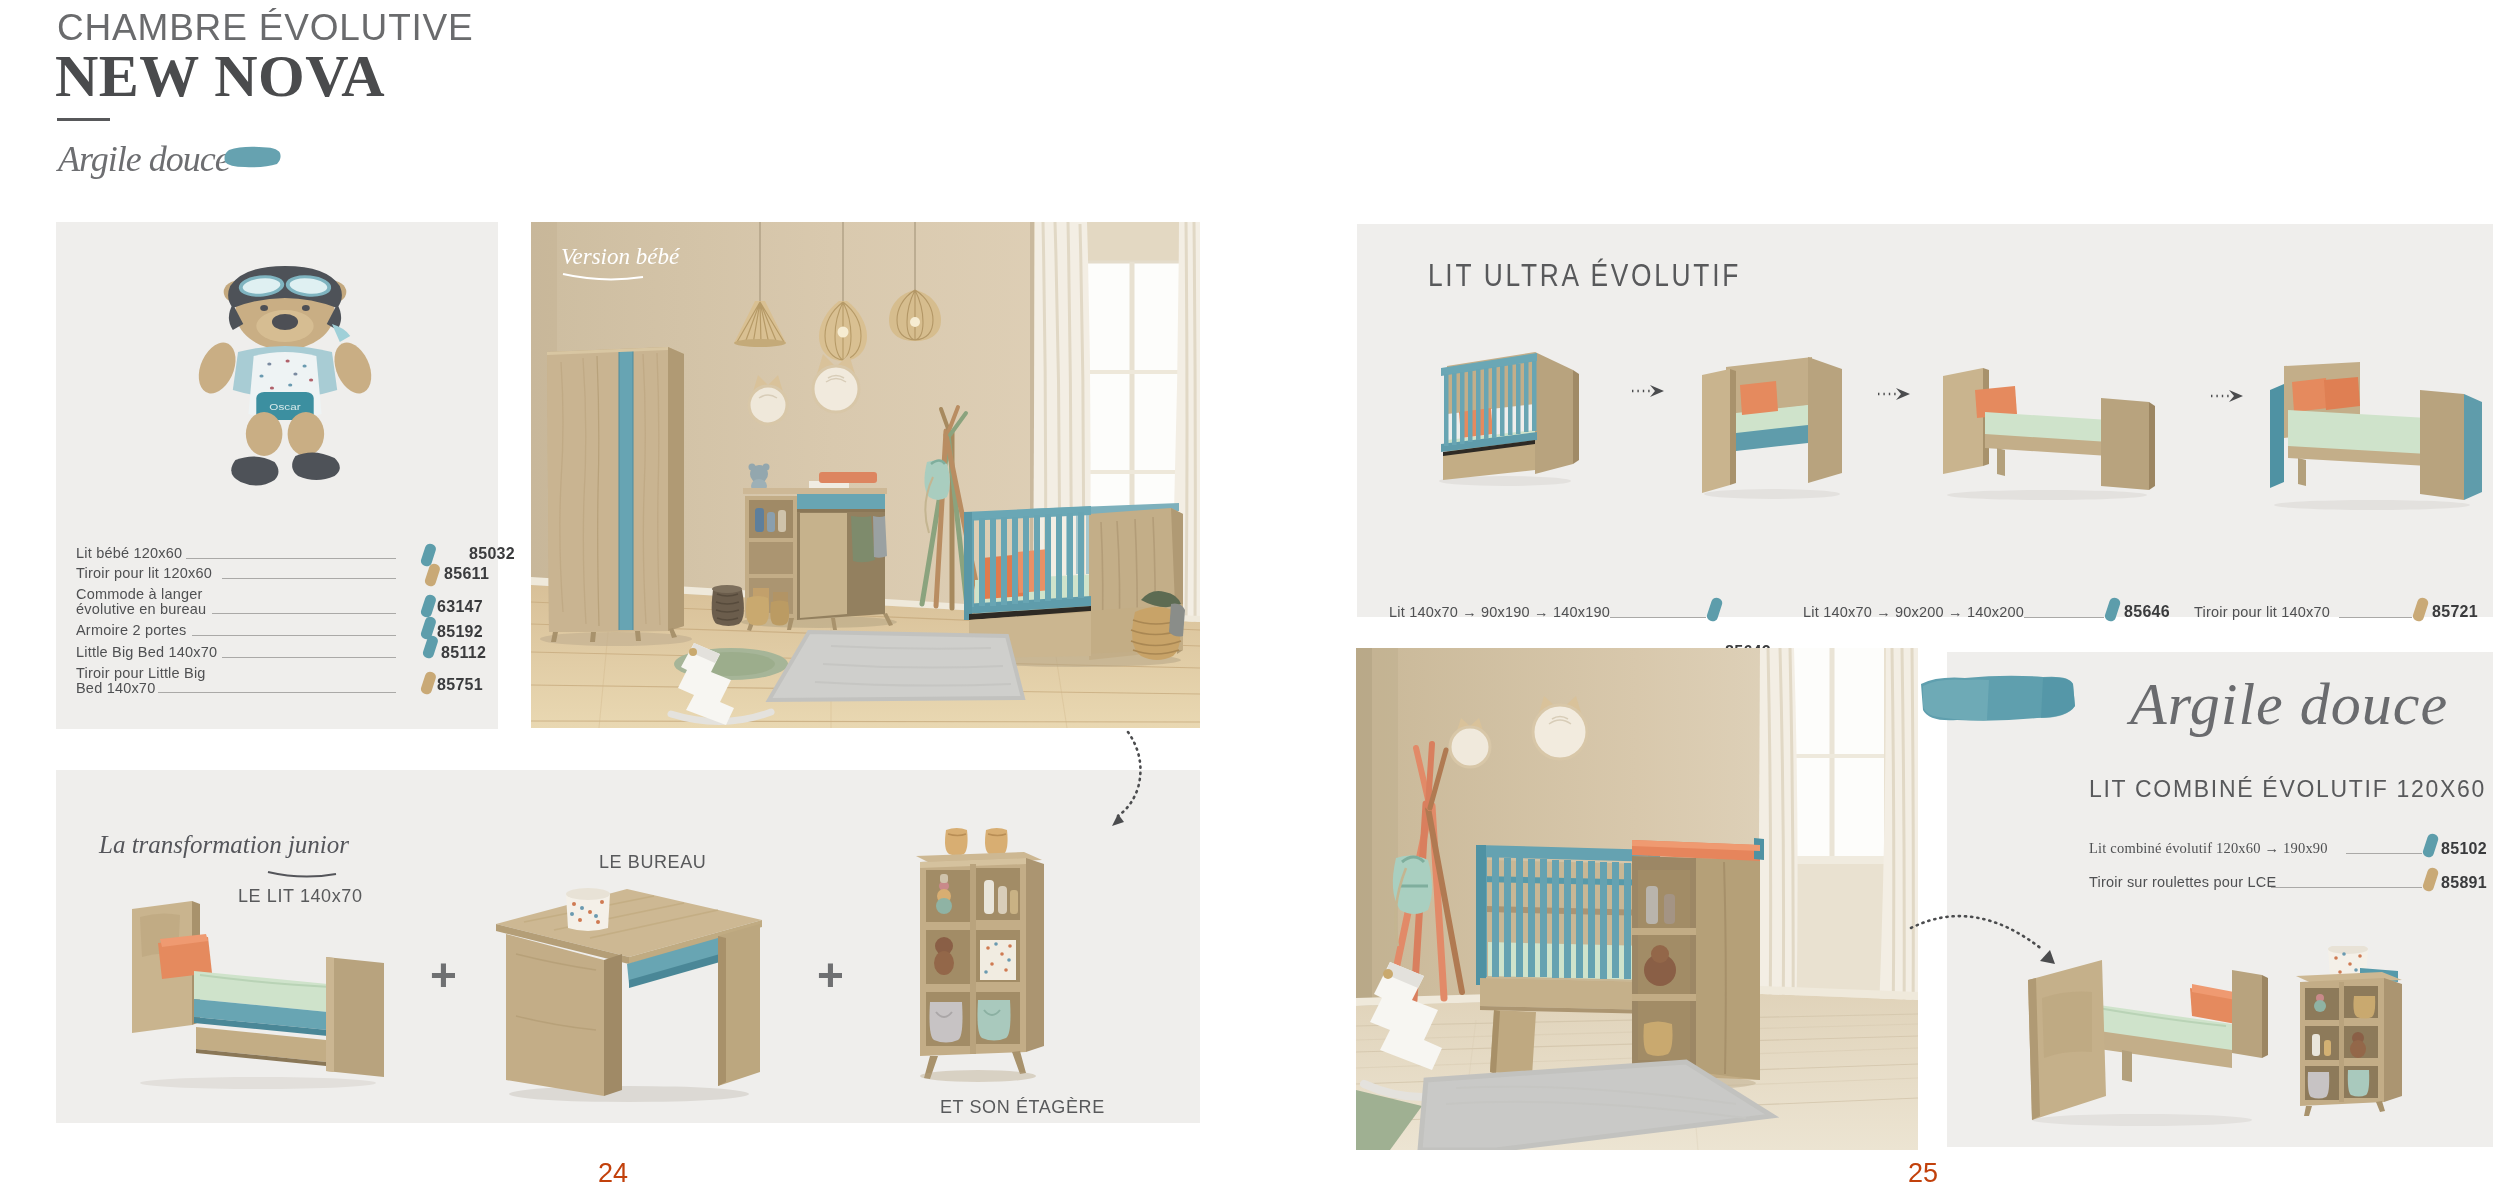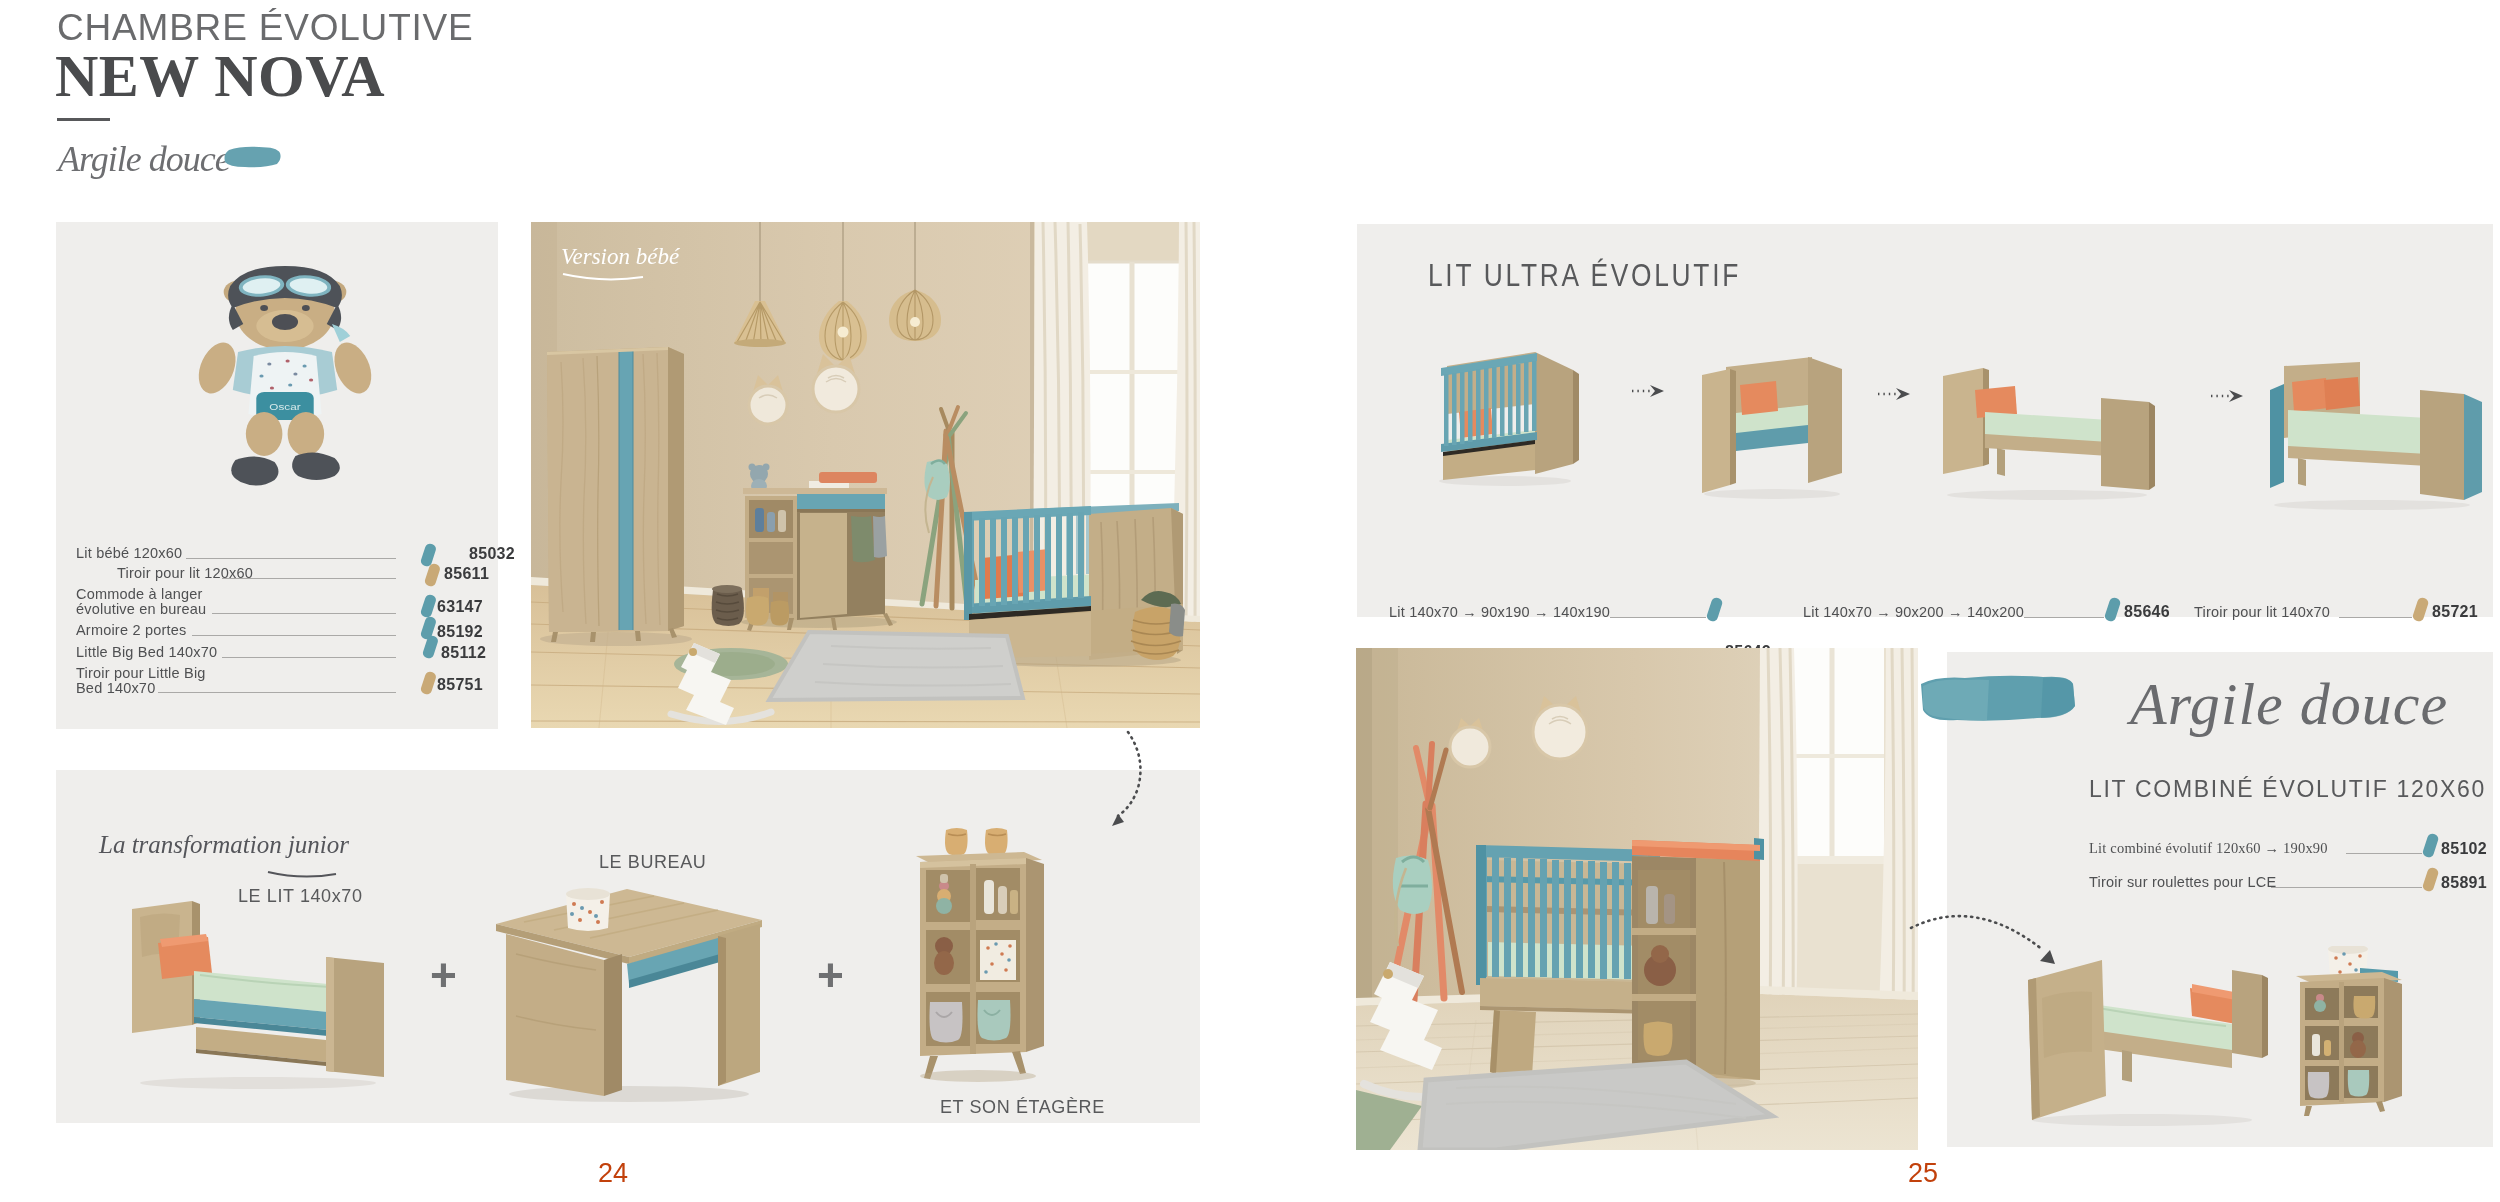--- a/index.html
+++ b/index.html
@@ -65,21 +65,21 @@
  <path d="M90,192 q-6,12 2,20 q14,8 28,0 q8,-8 0,-18 q-16,-10 -30,-2 Z" fill="#4e5258"></path>
 </svg>
 
 <div class="lbl abs" style="left:76px;top:545px;">Lit bébé 120x60</div>
 <div class="ln abs" style="left:186px;top:558px;width:210px;"></div>
 <svg class="abs" style="left:420px;top:543px;" width="20" height="25" viewBox="0 0 20 25">
     <rect x="3" y="1" width="11" height="23" rx="5" fill="#5d9dab" transform="rotate(18 10 12)"></rect>
   </svg>
 <div class="code abs" style="left:437px;top:545px;margin-left:32px;">85032</div>
 
-<div class="lbl abs" style="left:76px;top:565px;margin-left:41px;">Tiroir pour lit 120x60</div>
+<div class="lbl abs" style="left:76px;top:565px;">Tiroir pour lit 120x60</div>
 <div class="ln abs" style="left:222px;top:578px;width:174px;"></div>
 <svg class="abs" style="left:424px;top:563px;" width="20" height="25" viewBox="0 0 20 25">
     <rect x="3" y="1" width="11" height="23" rx="5" fill="#c9a976" transform="rotate(18 10 12)"></rect>
   </svg>
 <div class="code abs" style="left:444px;top:565px;">85611</div>
 
 <div class="lbl abs" style="left:76px;top:586px;">Commode à langer</div>
 <div class="lbl abs" style="left:76px;top:601px;">évolutive en bureau</div>
 <div class="ln abs" style="left:212px;top:613px;width:184px;"></div>
 <svg class="abs" style="left:420px;top:594px;" width="20" height="25" viewBox="0 0 20 25">

